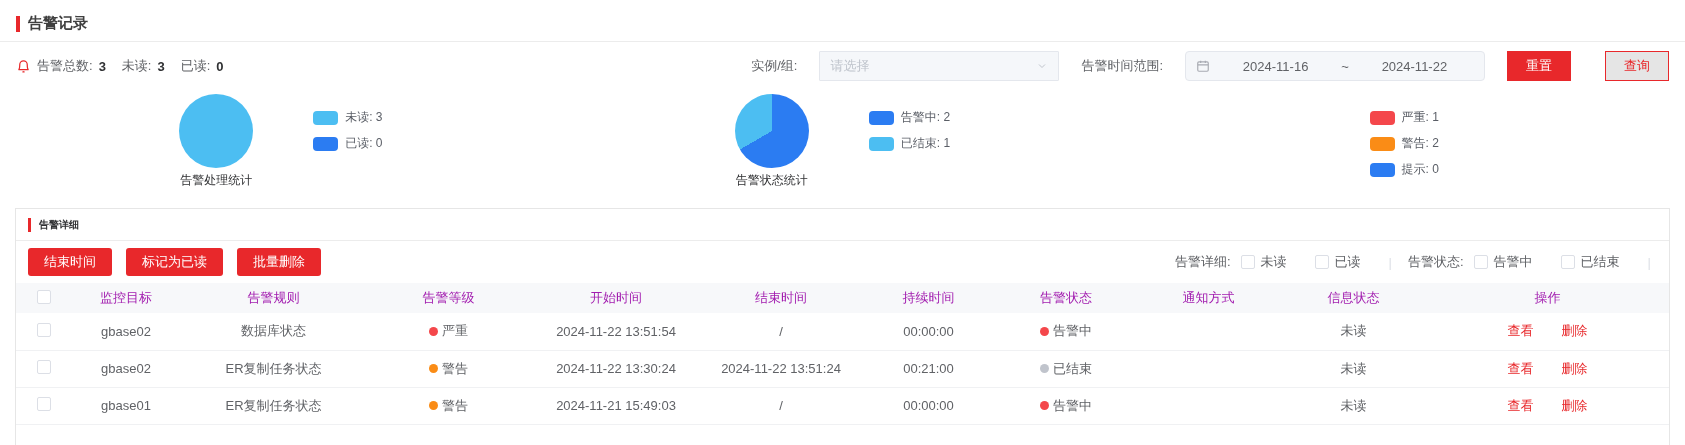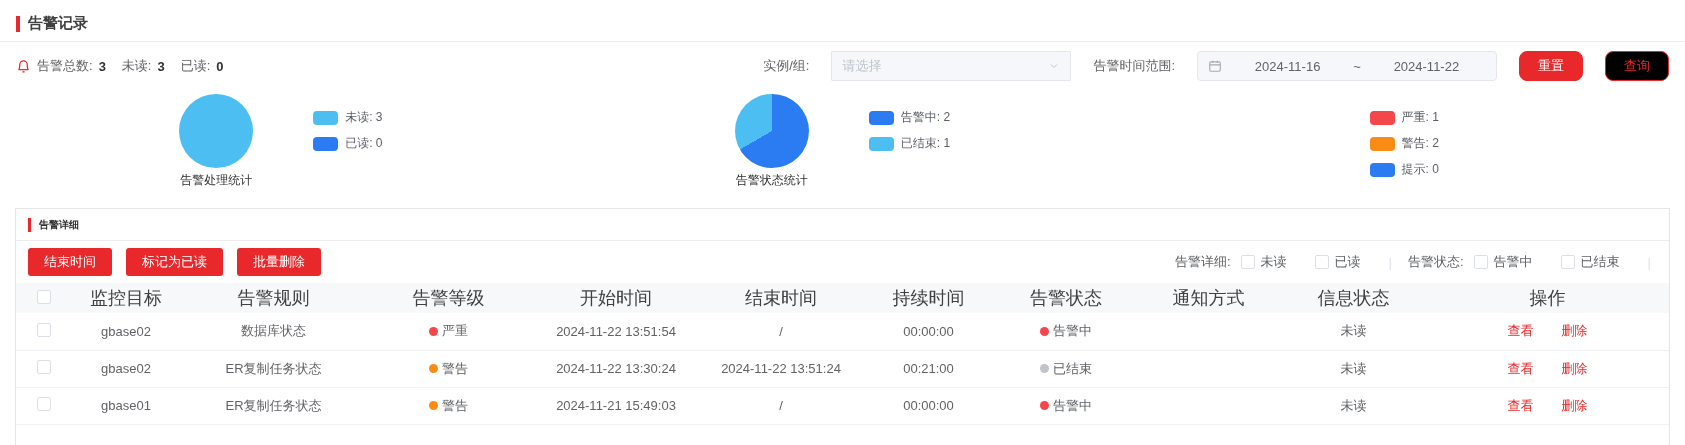--- a/index.html
+++ b/index.html
@@ -20,24 +20,24 @@
   .filters { margin-left:auto; display:flex; align-items:center; gap:22px; }
   .flabel { font-size:13px; color:#606266; white-space:nowrap; }
   .select-box { width:240px; height:30px; background:#f5f7fa; border:1px solid #e4e7ed;
                 border-radius:1px; display:flex; align-items:center; padding:0 10px;
                 color:#bfc4cc; font-size:13px; }
   .select-box .ph { flex:1; }
   .date-box { width:300px; height:30px; background:#f5f7fa; border:1px solid #e4e7ed;
               border-radius:4px; display:flex; align-items:center; padding:0 10px;
               font-size:13px; color:#606266; gap:6px; }
   .date-box .d { flex:1; text-align:center; }
-  .btn { height:30px; padding:0 18px; border-radius:8px; font-size:13px; cursor:pointer;
+  .btn { height:30px; padding:0 18px; border-radius:0; font-size:13px; cursor:pointer;
          display:flex; align-items:center; justify-content:center; }
   .btn-red { background:#e8282b; color:#fff; border:1px solid #e8282b; }
-  .btn-outline { background:#000000; color:#e8282b; border:1px solid #e8282b; margin-left:0; }
+  .btn-outline { background:#e5e5e5; color:#e8282b; border:1px solid #e8282b; margin-left:12px; }
 
   
   .charts { display:flex; margin-top:8px; height:104px; }
   .chart-group { flex:1; display:flex; justify-content:center; gap:60px; }
   .pie-col { display:flex; flex-direction:column; align-items:center; }
   .pie { width:74px; height:74px; border-radius:50%; }
   .pie-title { margin-top:4px; font-size:12px; color:#303133; }
   .legend-col { display:flex; flex-direction:column; gap:9px; padding-top:15px; }
   .legend-item { display:flex; align-items:center; gap:7px; font-size:12px; color:#5a5e66; }
   .swatch { width:25px; height:14px; border-radius:4px; }
@@ -53,21 +53,21 @@
                      border:none; border-radius:3px; font-size:13px; margin-right:14px; cursor:pointer; }
   .cb-filters { margin-left:auto; display:flex; align-items:center; gap:10px; font-size:13px; color:#606266; }
   .cb-group { display:flex; align-items:center; gap:10px; }
   .cb { width:14px; height:14px; border:1px solid #dcdfe6; border-radius:2px; background:#fff;
         display:inline-block; cursor:pointer; flex:0 0 auto; }
   .cb-item { display:flex; align-items:center; gap:6px; margin-right:18px; cursor:pointer; }
   .pipe { color:#dcdfe6; margin-right:6px; }
 
   
   table { width:100%; border-collapse:collapse; table-layout:fixed; }
-  th { background:#f7f8fa; height:30px; font-size:18px; font-weight:normal; color:#404040; }
+  th { background:#f7f8fa; height:30px; font-size:13px; font-weight:normal; color:#a21caf; }
   td { height:37px; font-size:13px; color:#606266; text-align:center; border-bottom:1px solid #f0f1f3; }
   th { text-align:center; }
   .c1{width:55px}.c2{width:110px}.c3{width:185px}.c4{width:165px}.c5{width:170px}
   .c6{width:160px}.c7{width:135px}.c8{width:140px}.c9{width:145px}.c10{width:145px}
   .dotcell { display:inline-flex; align-items:center; gap:4px; }
   .dot { width:9px; height:9px; border-radius:50%; display:inline-block; }
   .act { color:#e8282b; cursor:pointer; margin:0 14px; }
 </style>
 </head>
 <body>

